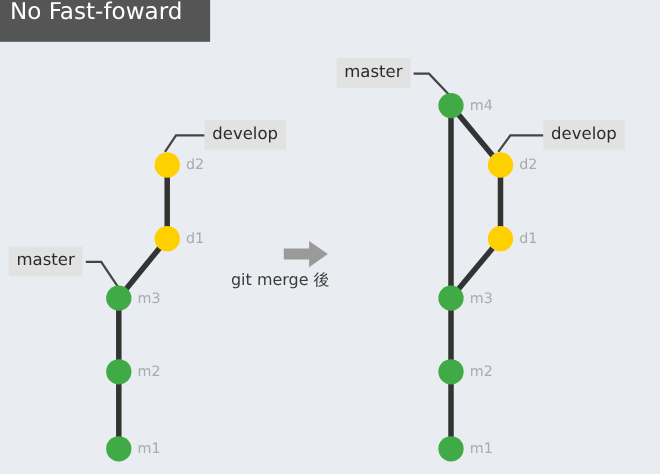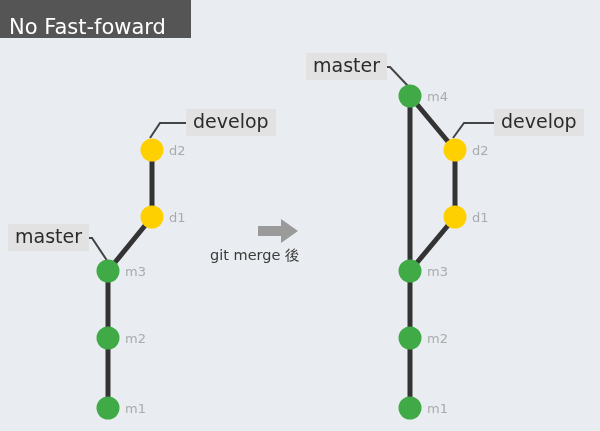--- a/index.html
+++ b/index.html
@@ -22,21 +22,21 @@
   }
   
   #title-bar {
     position: absolute;
     left: 0;
     top: 0;
     width: 191px;
     height: 38px;
     background: #555555;
     display: flex;
-    align-items: flex-end;
+    align-items: flex-start;
     box-sizing: border-box;
     padding-left: 9px;
   }
   #title-bar .title-text {
     color: #ffffff;
     font-size: 21px;
     line-height: 21px;
     letter-spacing: 0px;
     white-space: nowrap;
   }
@@ -47,21 +47,21 @@
     top: 0;
     width: 600px;
     height: 431px;
     display: block;
   }
   
   .chip {
     position: absolute;
     background: #e2e2e2;
     color: #2b2b2b;
-    font-size: 19px;
+    font-size: 15px;
     line-height: 17px;
     padding: 4px 7px 6px 7px;
     white-space: nowrap;
     box-sizing: border-box;
   }
   
   .node-label {
     position: absolute;
     color: #a9abad;
     font-size: 13px;

